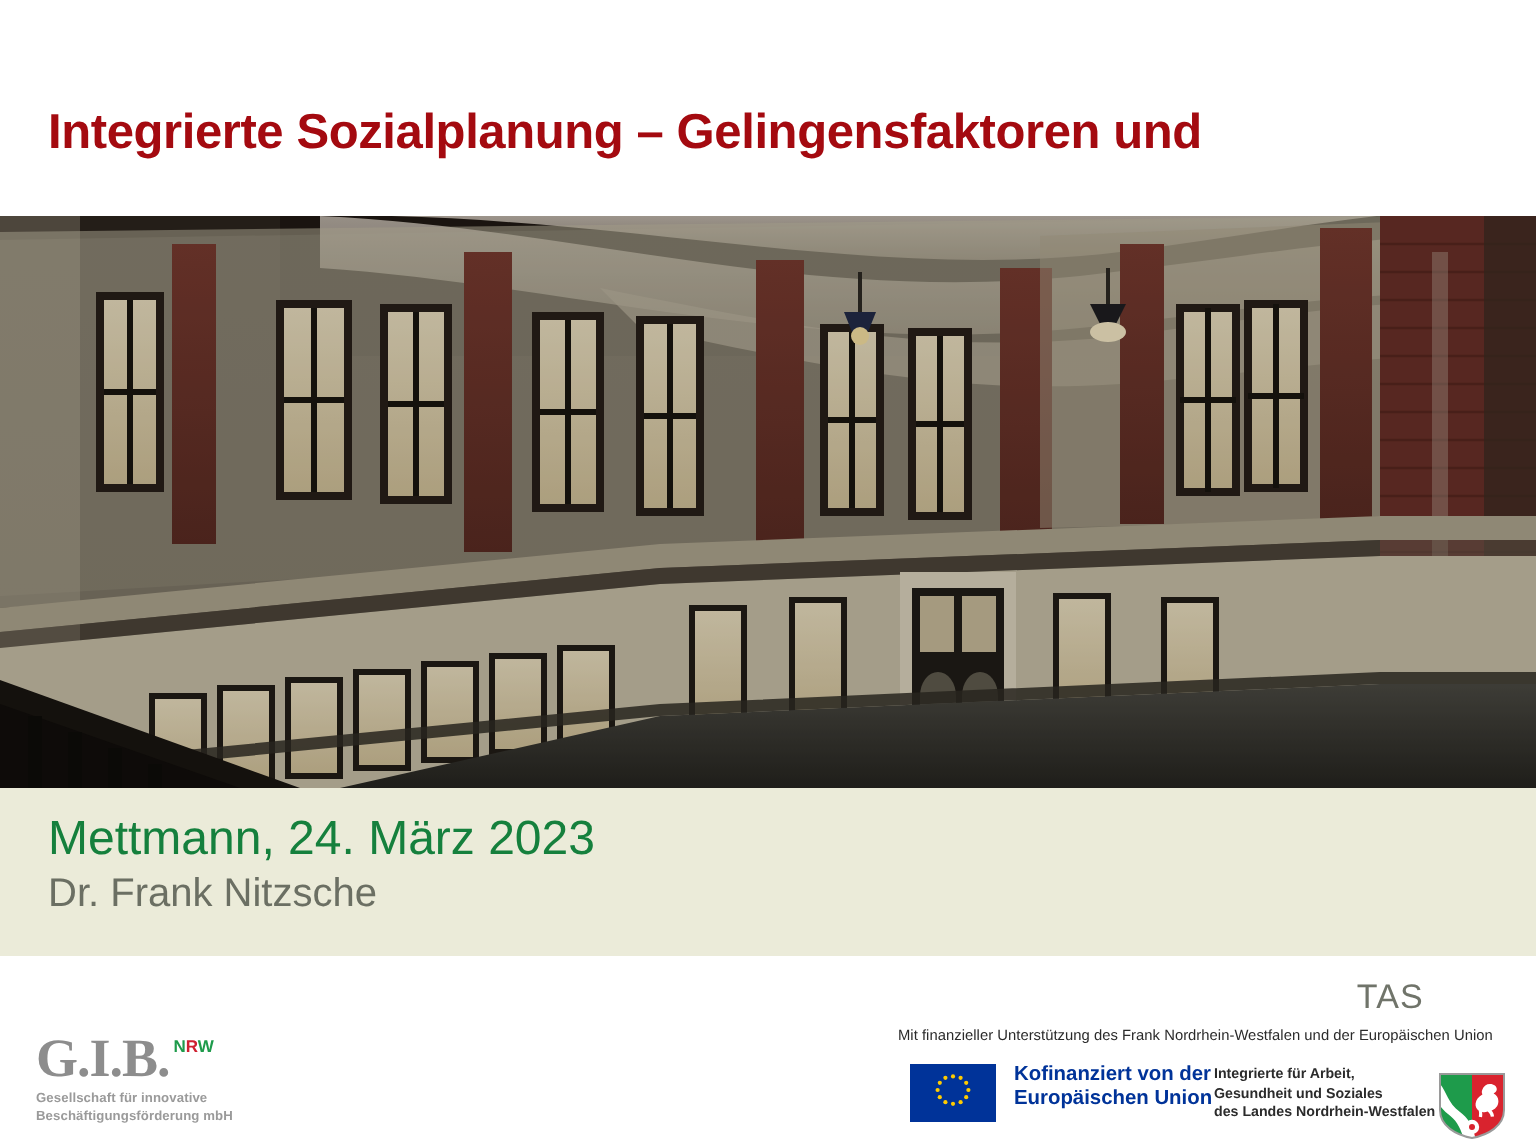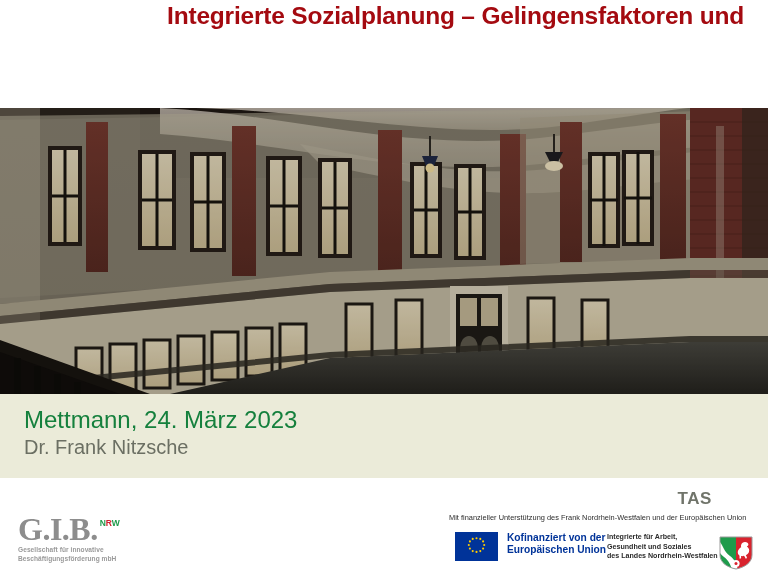--- a/index.html
+++ b/index.html
@@ -26,23 +26,22 @@
   
   .title-band {
     position: absolute;
     left: 0; top: 0;
     width: 768px;
     height: 82px;
     background: #ffffff;
     box-sizing: border-box;
     padding: 0 24px;
     display: flex;
-    flex-direction: row;
+    flex-direction: column;
     justify-content: flex-end;
-    text-align: center;
   }
   .title-line {
     color: #A40A10;
     font-weight: bold;
     font-size: 24.5px;
     line-height: 31px;
     letter-spacing: -0.2px;
     white-space: nowrap;
   }
   .title-line.second { padding-bottom: 6px; }
@@ -94,39 +93,38 @@
     background: #ffffff;
   }
 
   .tas-mark {
     position: absolute;
     right: 56px;
     top: 11px;
     color: #70746a;
     font-size: 17px;
     letter-spacing: 0.6px;
-    font-weight: bold;
   }
 
   
   .gib-group {
     position: absolute;
     left: 18px;
     top: 38px;
     width: 130px;
   }
   .gib-mark {
     display: flex;
     align-items: flex-end;
     height: 26px;
   }
   .gib-letters {
     font-family: "Liberation Serif", serif;
     font-weight: bold;
-    font-size: 32px;
+    font-size: 27px;
     line-height: 26px;
     color: #8d8d8d;
     letter-spacing: -0.5px;
     margin-top: 28px;
   }
   .gib-nrw {
     font-family: "Liberation Sans", sans-serif;
     font-weight: bold;
     font-size: 8.5px;
     line-height: 9px;

